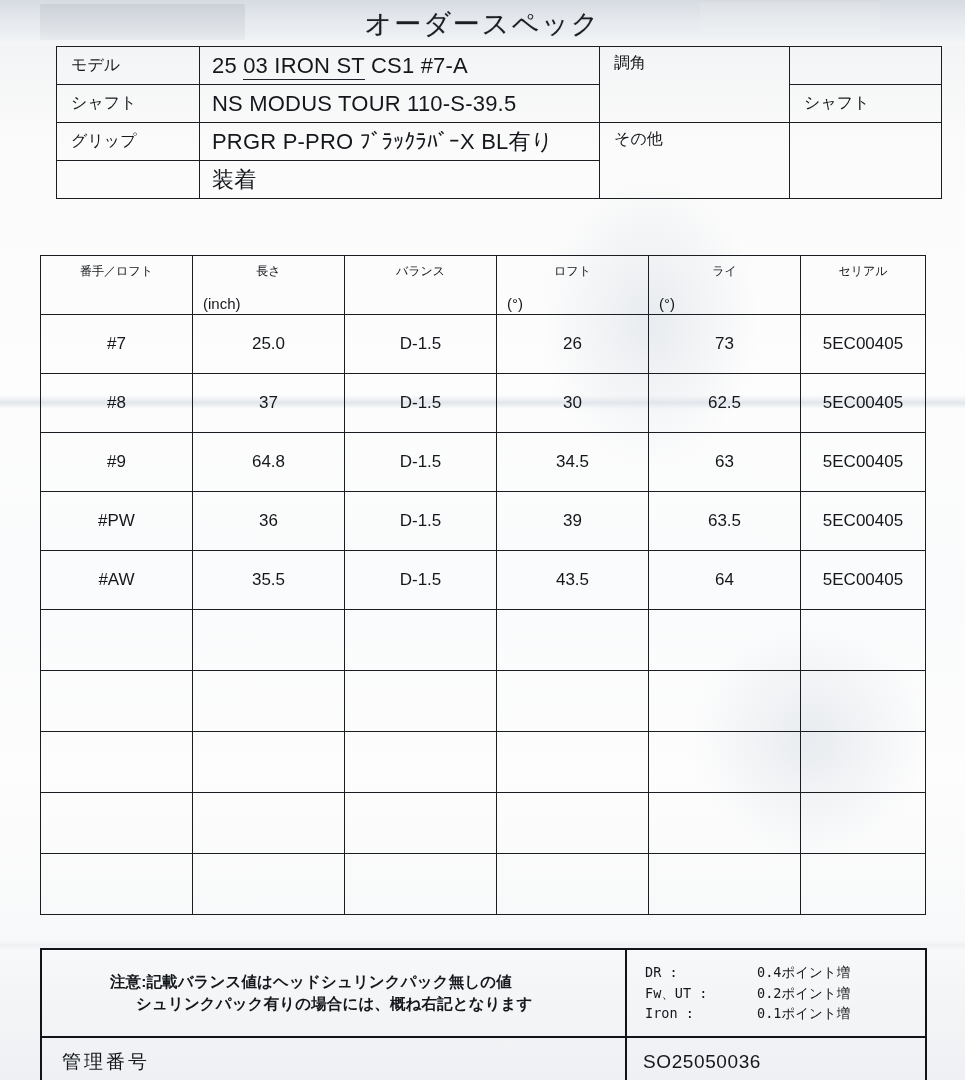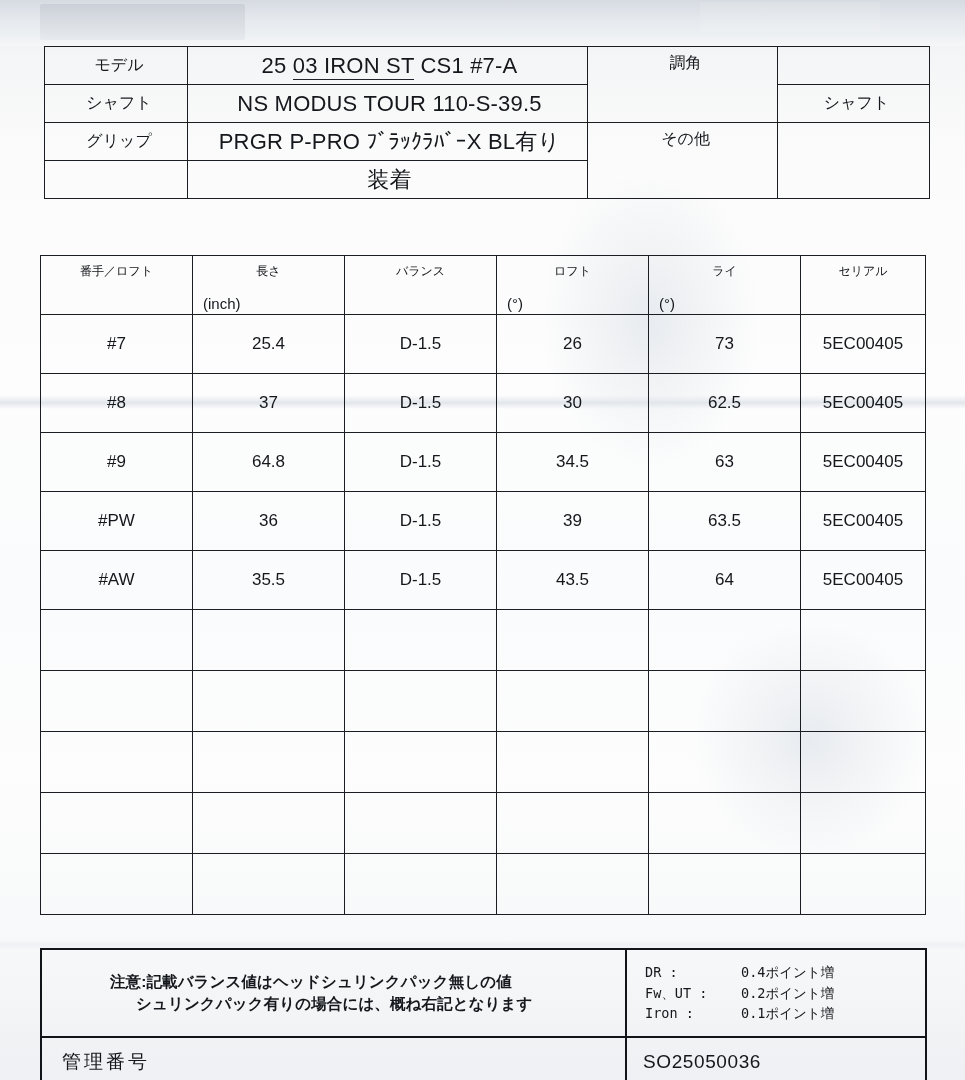--- a/index.html
+++ b/index.html
@@ -47,21 +47,21 @@
   table{border-collapse:collapse;table-layout:fixed;}
   td{
     border:1.5px solid #1a1d22;
     font-size:15.5px;
     color:#14171b;
     padding:0 8px;
     background:transparent;
   }
 
   
-  .t-head{position:absolute;left:44px;top:46px;width:885px;text-align:center;}
+  .t-head{position:absolute;left:56px;top:46px;width:885px;}
   .t-head td{height:37px;vertical-align:middle;}
   .lbl{font-size:16px;padding-left:14px;}
   .val{font-size:22px;padding-left:12px;letter-spacing:.2px;}
   .val .u{border-bottom:1.2px solid #20242a;padding-bottom:1px;}
 
   
   .t-spec{position:absolute;left:40px;top:255px;width:885px;}
   .t-spec td{height:58px;text-align:center;vertical-align:middle;font-size:17px;}
   .hd{position:relative;height:93px;}
   .hd .hd-top{position:absolute;left:0;right:0;top:7px;text-align:center;font-size:12px;}
@@ -76,40 +76,41 @@
     font-size:15.5px;font-weight:bold;line-height:1.45;
     text-align:left;padding-left:58px;
     letter-spacing:.1px;
   }
   .note-txt .l2{padding-left:26px;display:block;}
   .pt-cell{width:300px;padding:4px 0 4px 18px;}
   .pt-row{
     display:flex;font-family:"DejaVu Sans Mono","Liberation Mono",monospace;
     font-size:13.5px;line-height:1.55;
   }
-  .pt-k{width:96px;}
+  .pt-k{width:112px;}
   .pt-v{flex:1;}
   .adm td{height:48px;}
   .adm .adm-lbl{font-size:19px;padding-left:20px;letter-spacing:3px;}
   .adm .adm-val{font-size:19px;padding-left:16px;letter-spacing:.6px;}
 </style>
 </head>
 <body>
 
 <div class="sheet"></div>
 <div class="scan-band band-top"></div>
 <div class="scan-band band-tape"></div>
 <div class="scan-band band-tape2"></div>
 <div class="scan-band band-fold"></div>
 <div class="scan-band band-fold2"></div>
 <div class="smudge" style="left:690px;top:620px;width:240px;height:240px;"></div>
 <div class="smudge" style="left:540px;top:170px;width:220px;height:300px;"></div>
 
 <div class="page">
 
+  <div class="title">オーダースペック</div>
 
   <table class="t-head">
     <colgroup>
       <col style="width:143px">
       <col style="width:400px">
       <col style="width:190px">
       <col style="width:152px">
     </colgroup>
     <tbody>
       <tr>
@@ -168,21 +169,21 @@
           <div class="hd-bot">(°)</div>
         </td>
         <td class="hd">
           <div class="hd-top">セリアル</div>
           <div class="hd-bot"></div>
         </td>
       </tr>
 
       <tr>
         <td>#7</td>
-        <td>25.4</td>
+        <td>25.0</td>
         <td>D-1.5</td>
         <td>26</td>
         <td>73</td>
         <td>5EC00405</td>
       </tr>
       <tr>
         <td>#8</td>
         <td>37</td>
         <td>D-1.5</td>
         <td>30</td>

